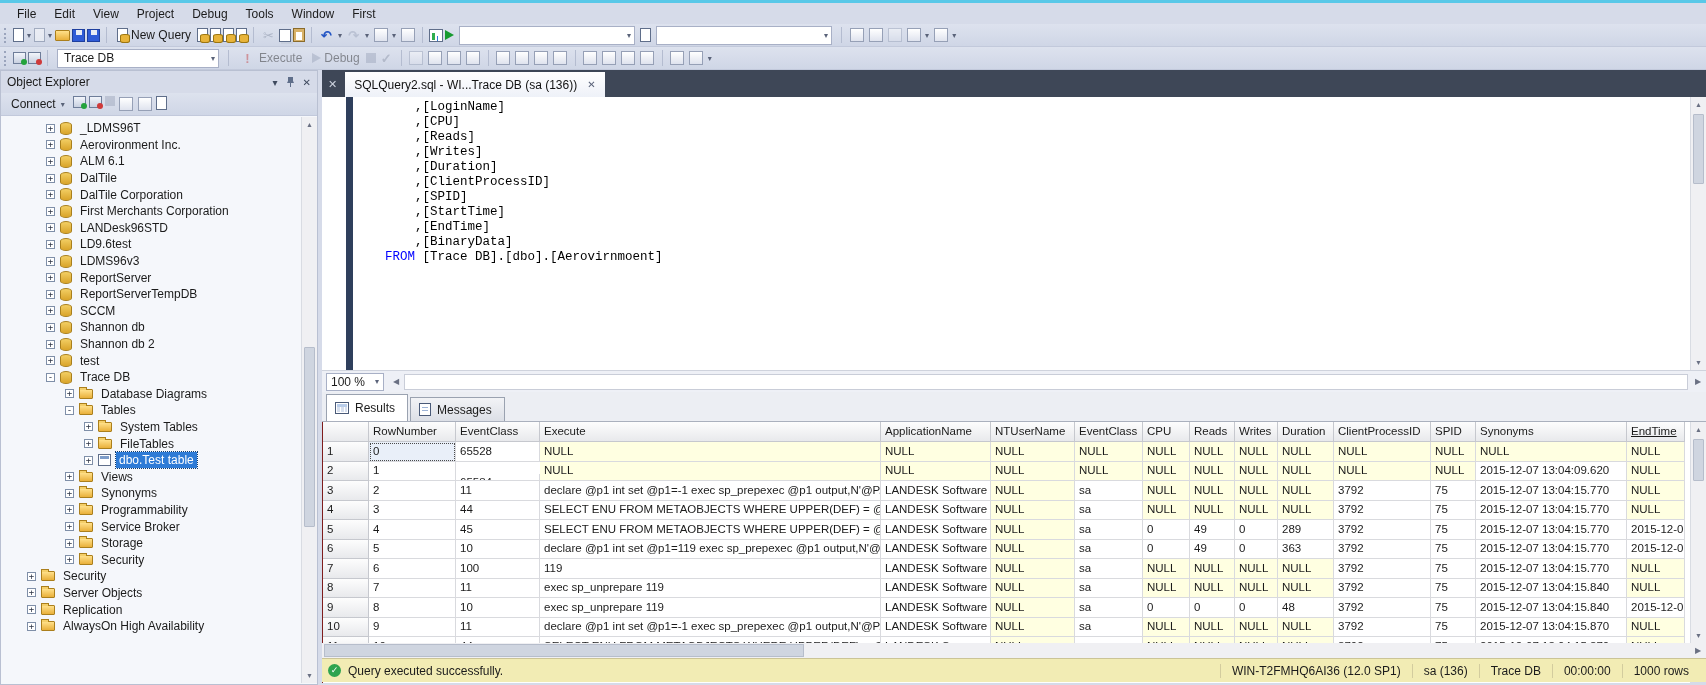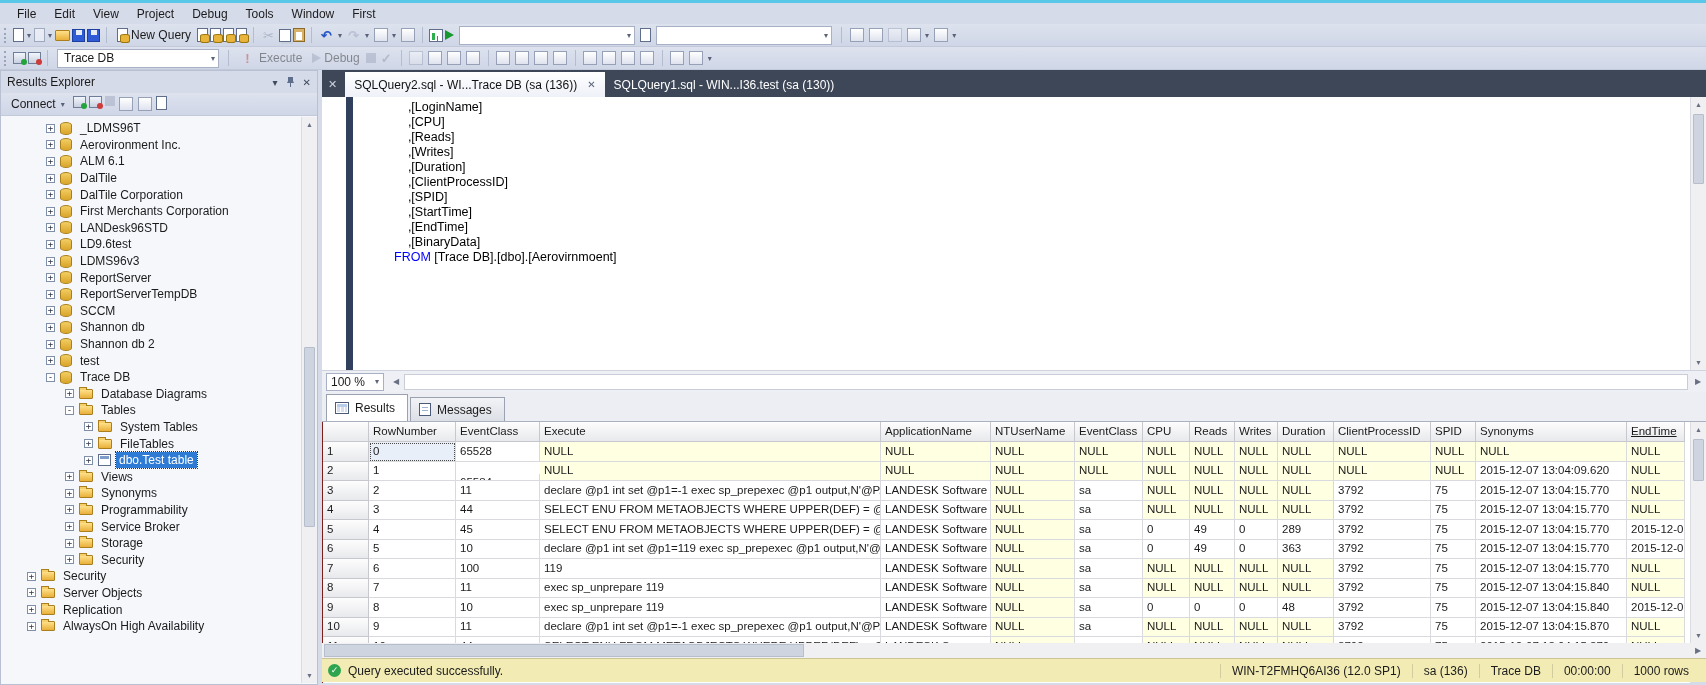--- a/index.html
+++ b/index.html
@@ -70,21 +70,21 @@
   
   .tabstrip{position:absolute;left:322px;top:70px;right:0;height:27px;background:#3e4757;display:flex;align-items:flex-end}
   .strip-close{color:#cdd3df;margin:0 8px 6px 6px;font-size:11px}
   .tab{height:25px;display:flex;align-items:center;padding:0 9px;gap:10px;white-space:nowrap}
   .tab.active{background:linear-gradient(#ffffff,#eef1f8);color:#111}
   .tab.inactive{color:#fff}
   .tab .tclose{font-size:10px;color:#5a6379}
   
   .editor{position:absolute;left:322px;top:97px;right:0;height:273px;background:#fff}
   .trackbar{position:absolute;left:24px;top:0;bottom:0;width:7px;background:#2f3f5c}
-  .code{position:absolute;left:72px;top:3px;font-family:Liberation Sans, sans-serif;font-size:12.5px;line-height:15px;white-space:pre;color:#000}
+  .code{position:absolute;left:63px;top:3px;font-family:Liberation Mono, monospace;font-size:12.5px;line-height:15px;white-space:pre;color:#000}
   .kw{color:#0000ff}
   .editor .vscroll{right:0;top:0;bottom:0}
   .editbar{position:absolute;left:322px;top:370px;right:0;height:22px;background:#eef0f6;border-top:1px solid #cfd3dd;display:flex;align-items:center}
   .zoomcombo{width:58px;height:18px;background:#fff;border:1px solid #a8b0c6;display:flex;align-items:center;justify-content:space-between;padding:0 4px;margin:0 4px}
   .hbtn{width:16px;height:16px;text-align:center;font-size:8px;color:#6a7083;line-height:16px;background:#eef0f6}
   .htrack{flex:1;height:16px;background:#fff;border:1px solid #c9cdd8;margin-right:2px}
   
   .rtabs{position:absolute;left:322px;top:392px;right:0;height:30px;background:#eceef3;display:flex;align-items:flex-end;padding-left:4px;border-bottom:1px solid #aab0bd}
   .rtab{display:flex;align-items:center;gap:6px;padding:0 12px 0 8px;height:24px;border:1px solid #9aa2b0;border-bottom:none;background:linear-gradient(#f2f3f6,#dcdfe6);margin-right:2px}
   .rtab.active{background:#fff;height:27px}
@@ -252,21 +252,21 @@
       <span class="i-gen"></span>
     </span>
     <span class="ic">
       <span class="i-gen"></span>
     </span>
     <span class="dda">▾</span>
   </div>
 
 <div class="oe">
   <div class="oe-title">
-    <span>Results Explorer</span>
+    <span>Object Explorer</span>
     <span class="oe-title-icons">
       <span>▾</span>
       <span><svg width="9" height="11" viewBox="0 0 9 11">
             <path d="M2 1h5v4l1 2H1l1-2z" fill="#5f6e8a"></path>
             <rect x="4" y="7" width="1" height="4" fill="#5f6e8a"></rect>
           </svg></span>
       <span>✕</span>
     </span>
   </div>
   <div class="oe-connect">
@@ -445,23 +445,20 @@
     <div class="vthumb" style="top:230px;height:180px"></div>
     <div class="sarr" style="position:absolute;bottom:0;left:0;right:0">▼</div>
   </div>
 </div>
 
 <div class="tabstrip" id="tabstrip">
   <span class="strip-close">✕</span>
 <div class="tab active">
       <span>SQLQuery2.sql - WI...Trace DB (sa (136))</span>
       <span class="tclose">✕</span>
-    </div>
-    <div class="tab inactive">
-      <span>SQLQuery1.sql - WIN...I36.test (sa (130))</span>
     </div>
   </div>
 
 <div class="editor">
   <div class="trackbar"></div>
   <div class="code" id="code"><div>    ,[LoginName]</div><div>    ,[CPU]</div><div>    ,[Reads]</div><div>    ,[Writes]</div><div>    ,[Duration]</div><div>    ,[ClientProcessID]</div><div>    ,[SPID]</div><div>    ,[StartTime]</div><div>    ,[EndTime]</div><div>    ,[BinaryData]</div><div><span class="kw">FROM</span> [Trace DB].[dbo].[Aerovirnmoent]</div></div>
   <div class="vscroll">
     <div class="sarr">▲</div>
     <div class="vthumb" style="top:17px;height:70px"></div>
     <div class="sarr" style="position:absolute;bottom:0;left:0;right:0">▼</div>

